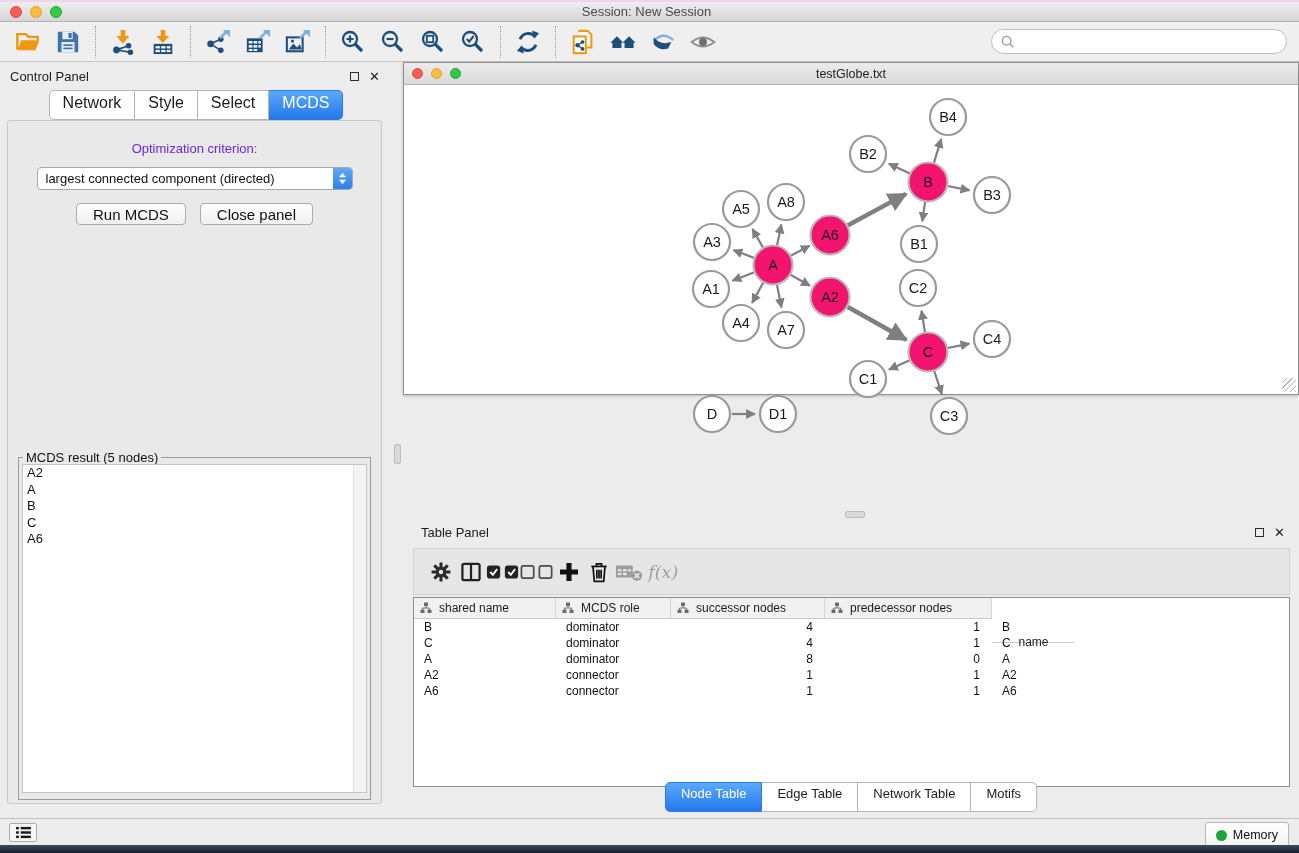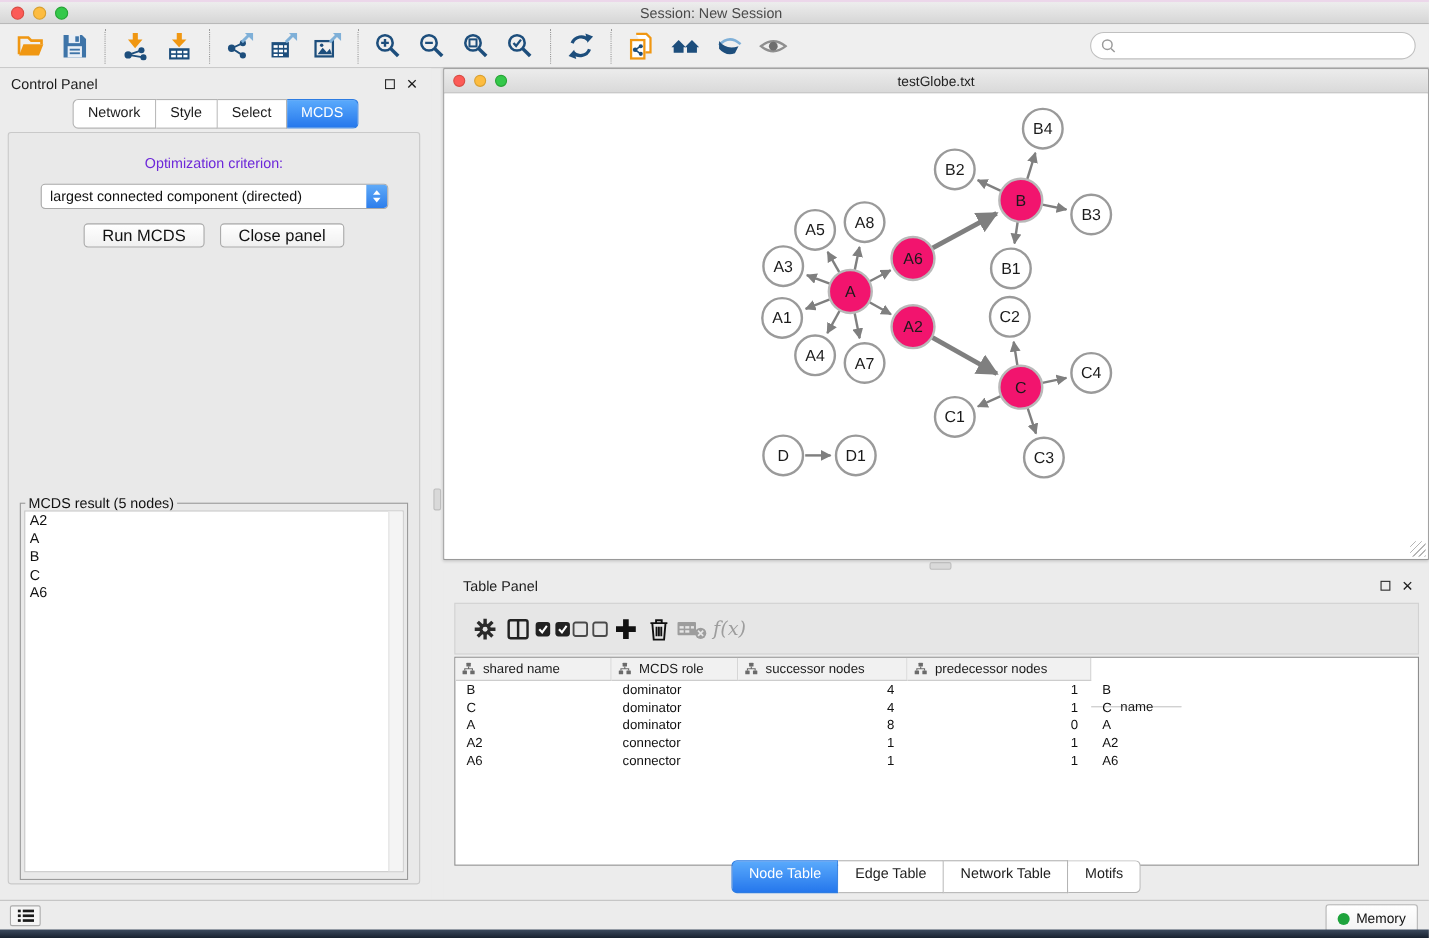--- a/index.html
+++ b/index.html
@@ -30,21 +30,21 @@
   .search-box svg { width:15px; height:15px; }
   .search-box input { border:none; outline:none; flex:1; height:20px; font-size:13px; background:transparent; padding-left:5px; }
 
   
   .control-panel { position:absolute; left:0; top:62px; width:392px; height:756px; background:#ececec; }
   .cp-header { height:28px; display:flex; align-items:center; padding:0 12px 0 10px; font-size:13px; color:#1c1c1c; }
   .panel-wbtns { margin-left:auto; display:flex; align-items:center; gap:10px; }
   .float-icon { width:9px; height:9px; border:1.6px solid #2b2b2b; display:inline-block; }
   .close-x { font-size:13px; font-weight:bold; color:#1b1b1b; line-height:1; }
   .seg-tabs { display:flex; justify-content:center; }
-  .seg-tab { font-size:13px; padding:3px 13px 7px; background:#fff; border:1px solid #b4b4b4; border-left:none; color:#1c1c1c; cursor:default; }
+  .seg-tab { font-size:16px; padding:3px 13px 7px; background:#fff; border:1px solid #b4b4b4; border-left:none; color:#1c1c1c; cursor:default; }
   .seg-tab:first-child { border-left:1px solid #b4b4b4; border-radius:5px 0 0 5px; }
   .seg-tab:last-child { border-radius:0 5px 5px 0; }
   .seg-tab.active { background:linear-gradient(#5aaafc,#2577ec); border-color:#2d7ce2; color:#fff; }
   .cp-body { position:absolute; left:7px; right:10px; top:58px; bottom:14px; background:#e9e9e9;
     border:1px solid #c9c9c9; border-radius:3px; }
   .opt-label { text-align:center; margin-top:20px; font-size:13px; color:#6d28d9; }
   .select-box { margin:11px auto 0; width:316px; height:23px; background:#fff; border:1px solid #a9a9a9;
     border-radius:4px; display:flex; align-items:center; overflow:hidden; }
   .select-box .sel-text { flex:1; font-size:13px; padding-left:8px; color:#111; white-space:nowrap; }
   .stepper { width:19px; height:23px; background:linear-gradient(#62acf8,#2b7ceb); display:flex; flex-direction:column;
@@ -54,21 +54,21 @@
   .mac-btn { font-family:inherit; font-size:15px; color:#111; background:linear-gradient(#ffffff,#f0f0f0);
     border:1px solid #ababab; border-radius:4px; padding:2px 16px 3px; height:22px; }
   .result-fieldset { position:absolute; left:10px; right:10px; top:336px; bottom:3px;
     border:1px solid #9a9a9a; }
   .result-legend { position:absolute; top:-8px; left:4px; background:#e9e9e9; font-size:13px; padding:0 3px; color:#111; }
   .result-list { position:absolute; left:3px; right:3px; top:6px; bottom:6px; background:#fff; border:1px solid #c4c4c4; }
   .result-scroll { position:absolute; right:0; top:0; bottom:0; width:13px; background:#f4f4f4; border-left:1px solid #e2e2e2; }
   .result-item { font-size:13px; line-height:16.5px; padding-left:4px; color:#111; }
 
   
-  .net-window { position:absolute; left:403px; top:62px; width:896px; height:447px; background:#fff;
+  .net-window { position:absolute; left:403px; top:62px; width:896px; height:333px; background:#fff;
     border:1px solid #8e8e8e; box-shadow:0 1px 3px rgba(0,0,0,.2); }
   .nw-titlebar { height:22px; background:linear-gradient(#ececec,#d9d9d9); border-bottom:1px solid #b0b0b0;
     display:flex; align-items:center; position:relative; }
   .nw-titlebar .traffic { margin-left:8px; }
   .nw-titlebar .light { width:11px; height:11px; }
   .nw-title { position:absolute; left:0; right:0; text-align:center; font-size:12.5px; color:#222; }
   .net-canvas { position:absolute; left:0; right:0; top:22px; bottom:0; background:#fff; }
   .net-canvas svg { position:absolute; left:0; top:0; }
   .resize-grip { position:absolute; right:2px; bottom:2px; width:14px; height:14px;
     background:repeating-linear-gradient(135deg, transparent 0 3px, #b5b5b5 3px 4px); }

